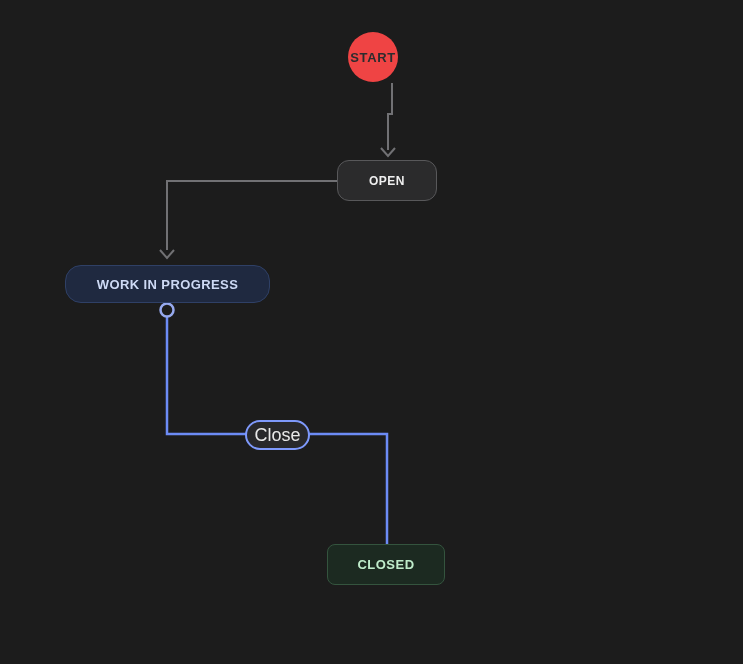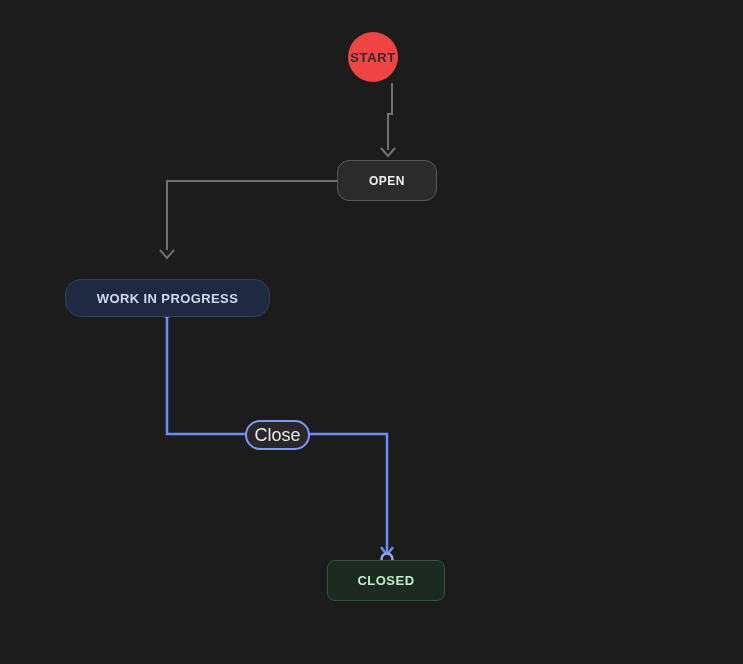--- a/index.html
+++ b/index.html
@@ -87,25 +87,24 @@
     top: 265px;
     width: 205px;
     height: 38px;
     border-radius: 16px;
     background: #1f2940;
     border: 1.5px solid #2f4066;
     color: #cdd9f4;
     font-size: 13px;
     font-weight: 700;
     letter-spacing: 0.4px;
-    margin-top: 14px;
   }
   .node-closed {
     left: 327px;
-    top: 560px;
+    top: 544px;
     width: 118px;
     height: 41px;
     border-radius: 8px;
     background: #1c2a21;
     border: 1.5px solid #34543e;
     color: #bfeccb;
     font-size: 13px;
     font-weight: 700;
     letter-spacing: 0.5px;
   }

